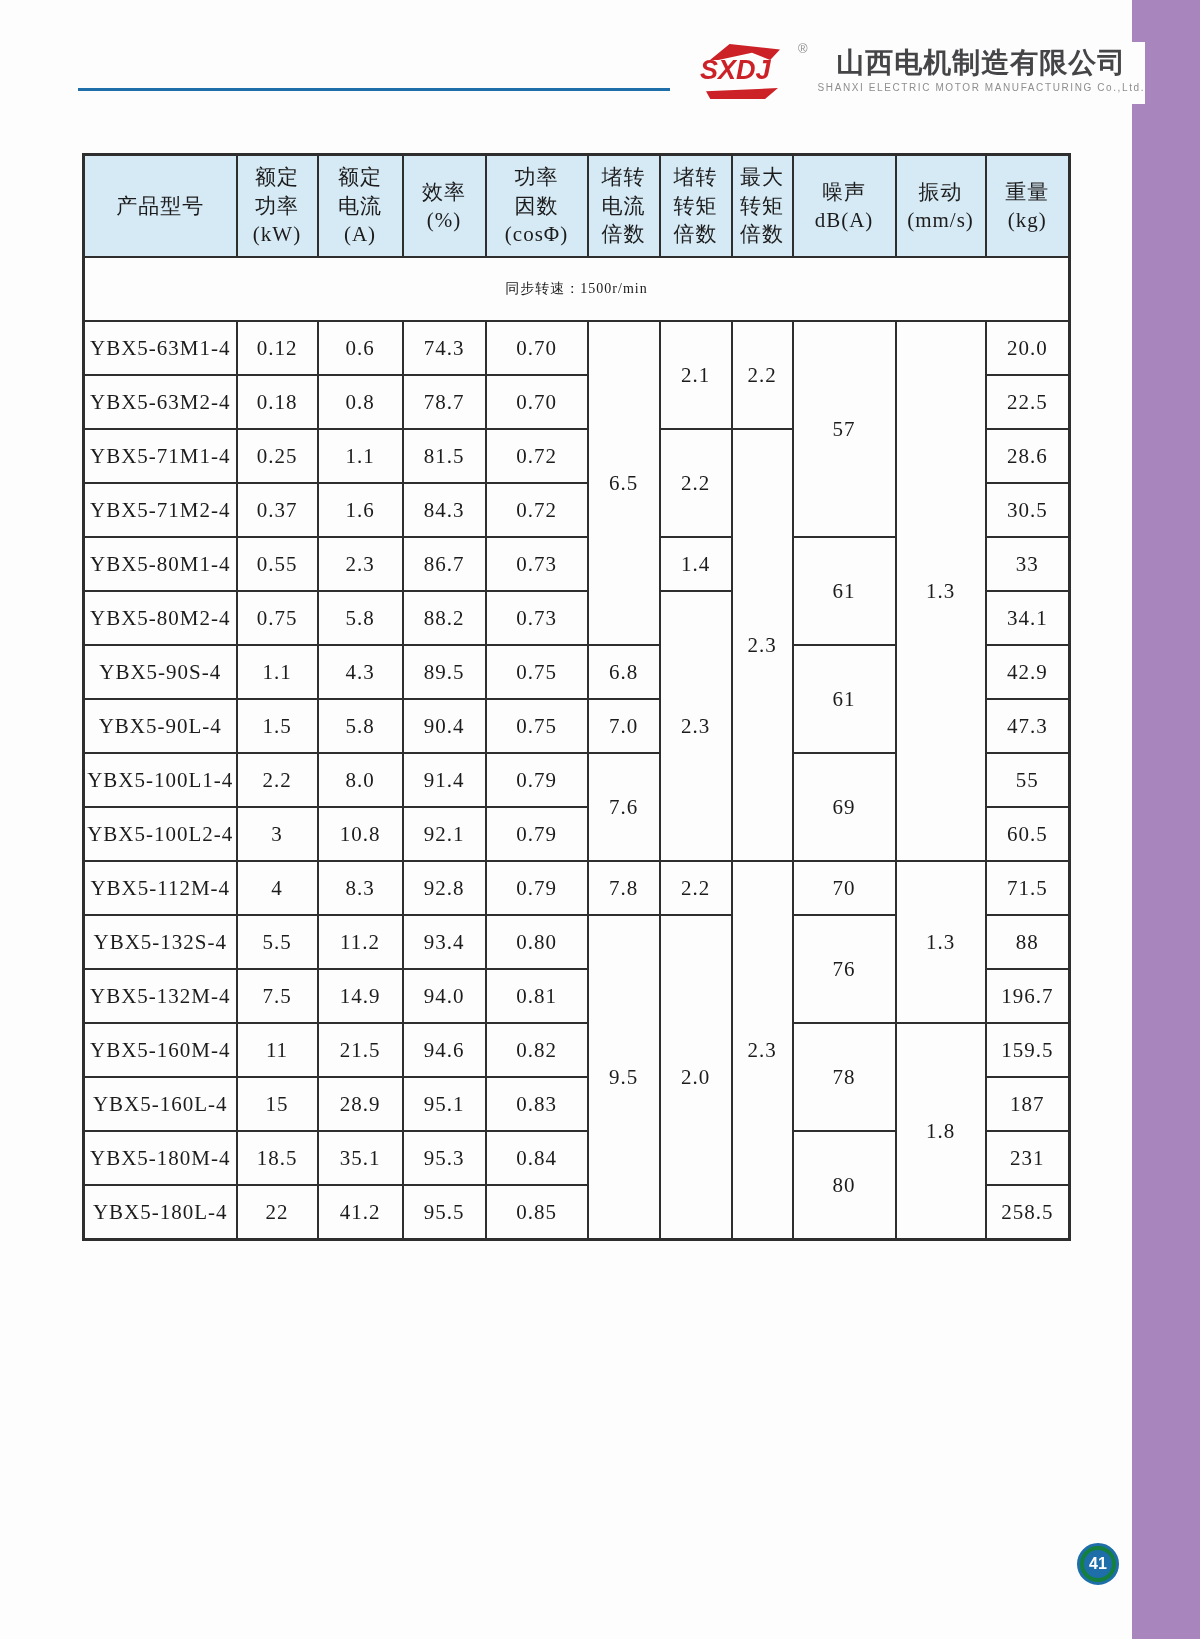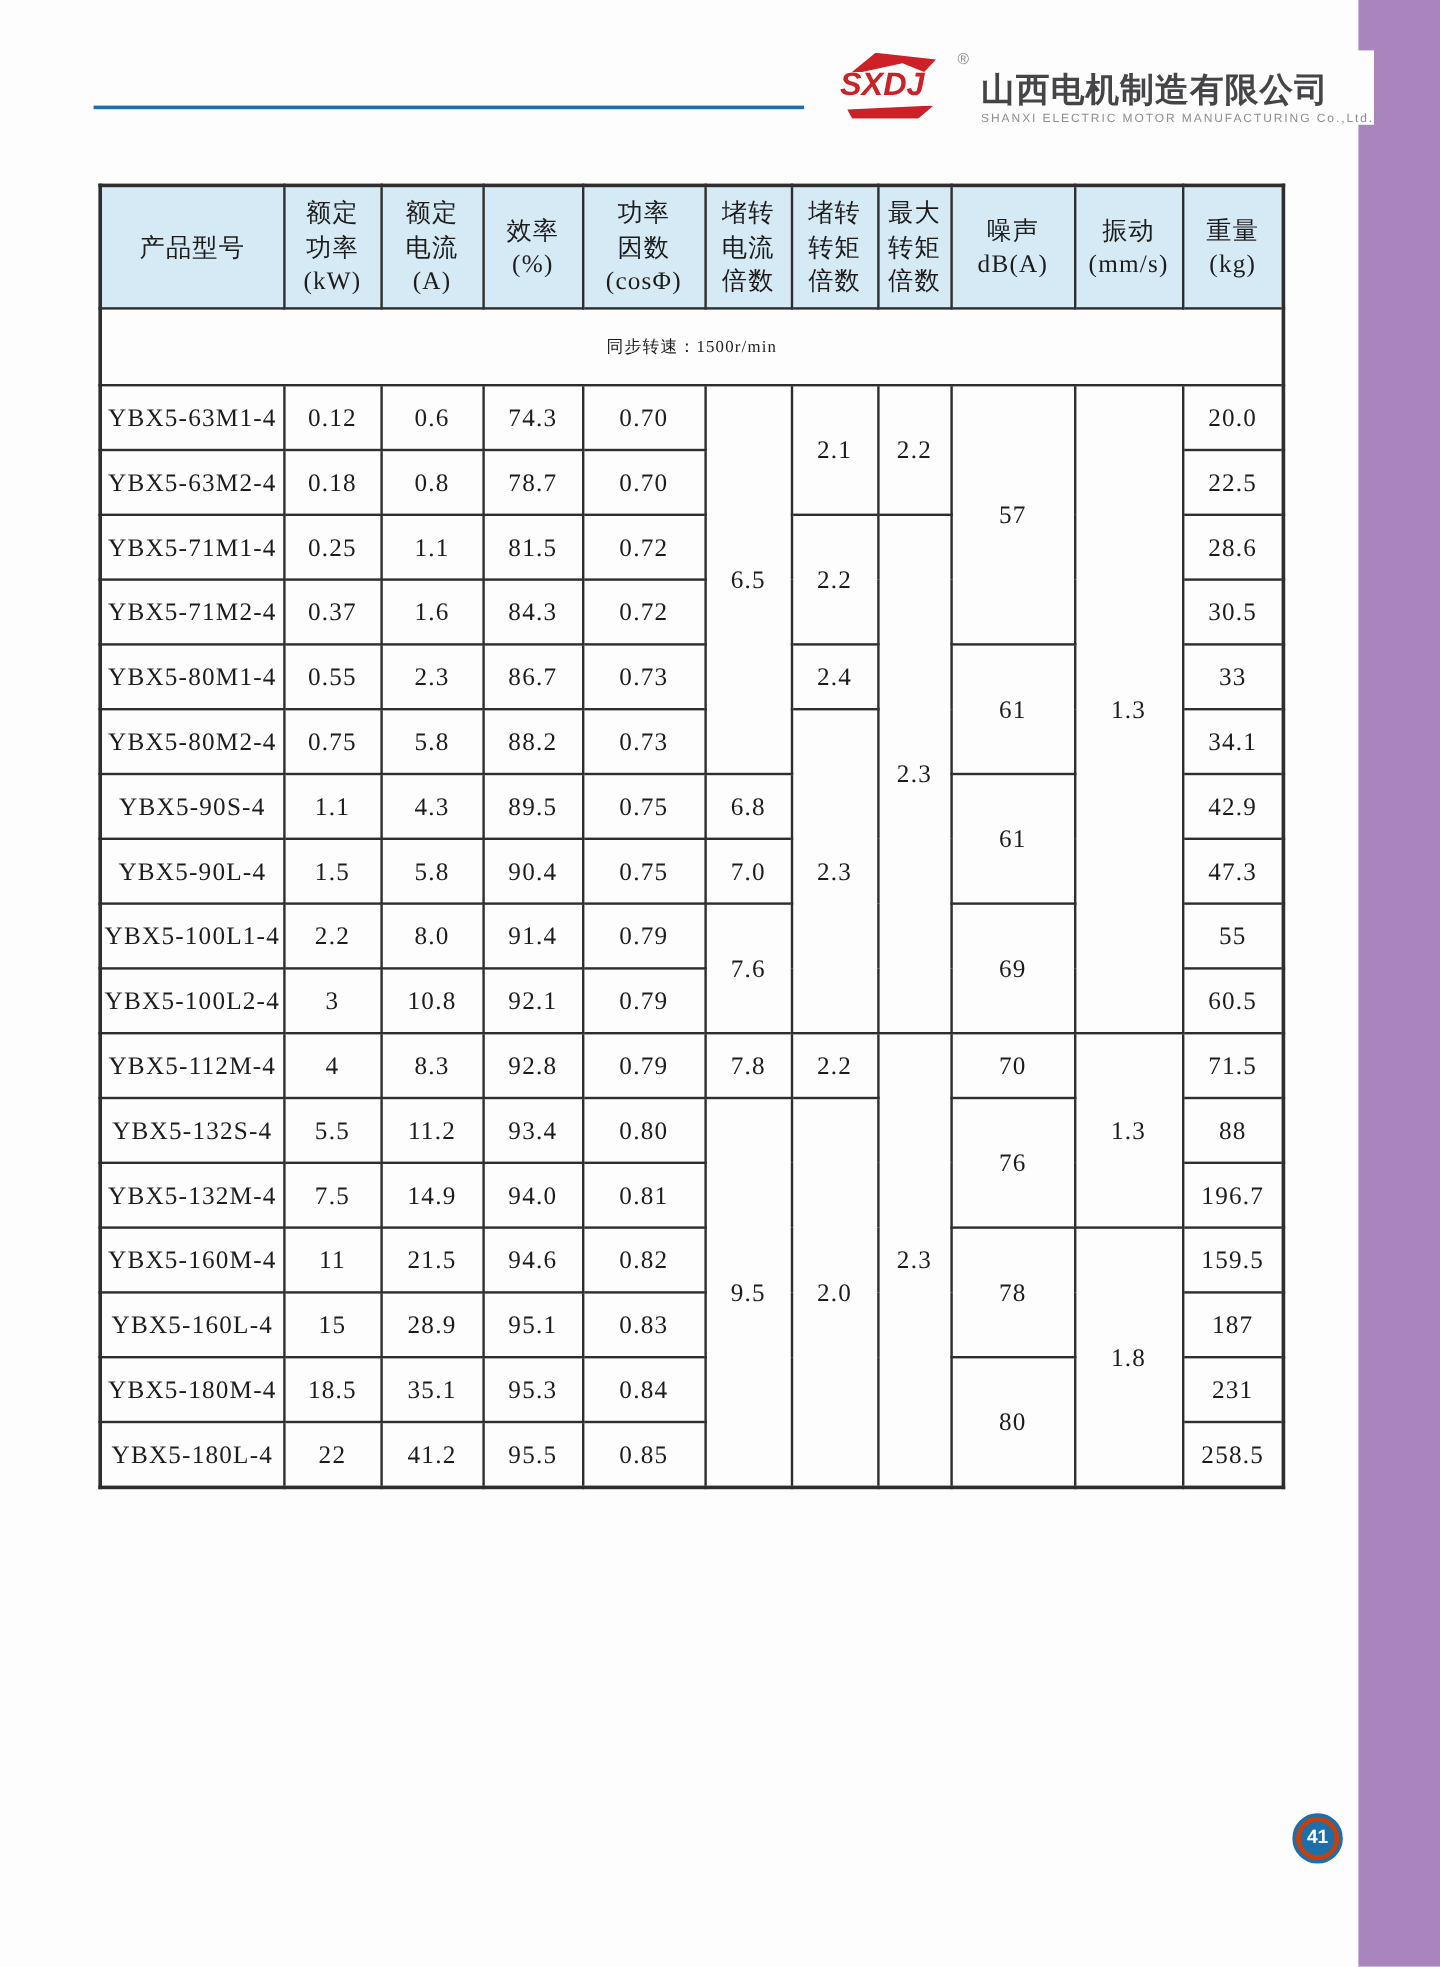--- a/index.html
+++ b/index.html
@@ -41,21 +41,21 @@
     text-align:right;
   }
   .logo-swoosh{
     position:absolute;left:6px;top:44px;width:72px;height:11px;
     background:#cc2127;
     clip-path:polygon(0 30%,100% 0,82% 100%,6% 100%);
   }
   .logo-reg{
     font-size:13px;color:#8e8e8e;margin:0 10px 0 2px;line-height:1;
   }
-  .brand-text{display:flex;flex-direction:column;margin-top:18px;}
+  .brand-text{display:flex;flex-direction:column;margin-top:6px;align-items:center;}
   .brand-cn{
     font-size:28px;font-weight:600;color:#454548;
     letter-spacing:1px;line-height:1.1;white-space:nowrap;
   }
   .brand-en{
     font-size:10px;color:#8e8e8e;letter-spacing:1.6px;
     margin-top:3px;white-space:nowrap;
   }
   
   table.spec{
@@ -78,25 +78,25 @@
     font-weight:normal;
     white-space:pre-line;
     line-height:1.35;
     font-size:21px;
   }
   tr.subheader td{
     height:62px;font-size:14px;letter-spacing:1px;
   }
   tbody.data td{height:52px;}
   .pagenum{
-    position:absolute;left:1077px;top:1511px;
+    position:absolute;left:1077px;top:1543px;
     width:42px;height:42px;border-radius:50%;
     border:3px solid #1e6ea9;box-sizing:border-box;
     display:flex;align-items:center;justify-content:center;
-    background:#c2410c;
+    background:#15803d;
   }
   .pagenum-inner{
     width:28px;height:28px;border-radius:50%;
     background:#1e6ea9;color:#fff;
     display:flex;align-items:center;justify-content:center;
     font-size:16px;font-weight:bold;
     font-family:"Liberation Sans","DejaVu Sans",sans-serif;
   }
 </style>
 </head>
@@ -209,21 +209,21 @@
         <td>84.3</td>
         <td>0.72</td>
         <td>30.5</td>
       </tr>
       <tr>
         <td>YBX5-80M1-4</td>
         <td>0.55</td>
         <td>2.3</td>
         <td>86.7</td>
         <td>0.73</td>
-        <td>2.4</td>
+        <td>1.4</td>
         <td rowspan="2">61</td>
         <td>33</td>
       </tr>
       <tr>
         <td>YBX5-80M2-4</td>
         <td>0.75</td>
         <td>5.8</td>
         <td>88.2</td>
         <td>0.73</td>
         <td rowspan="5">2.3</td>

